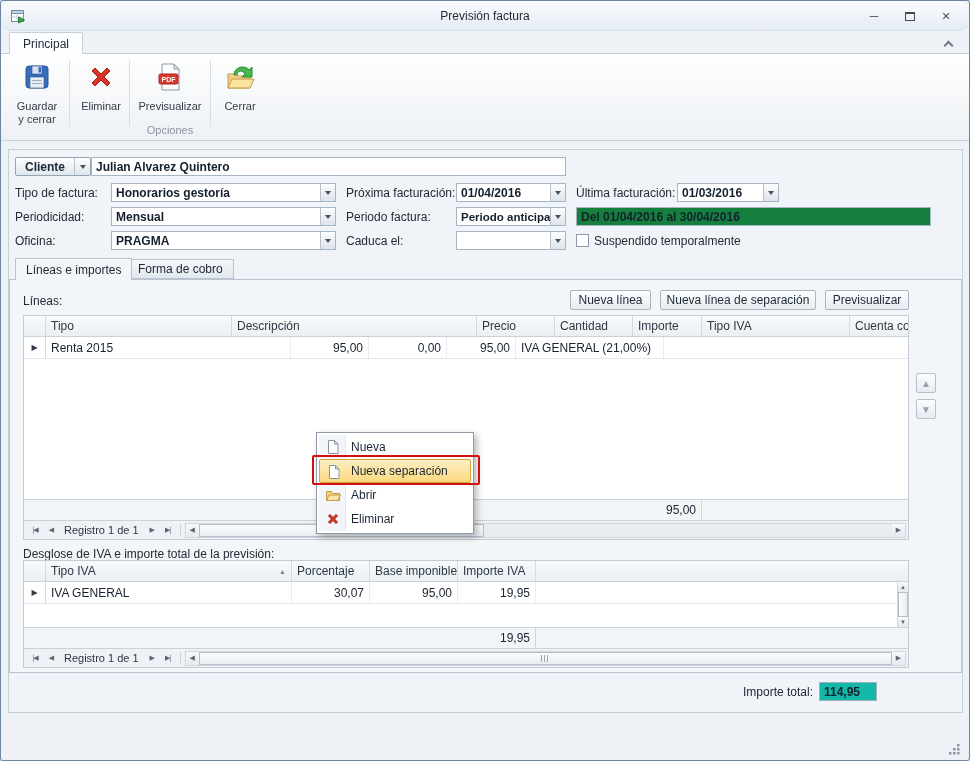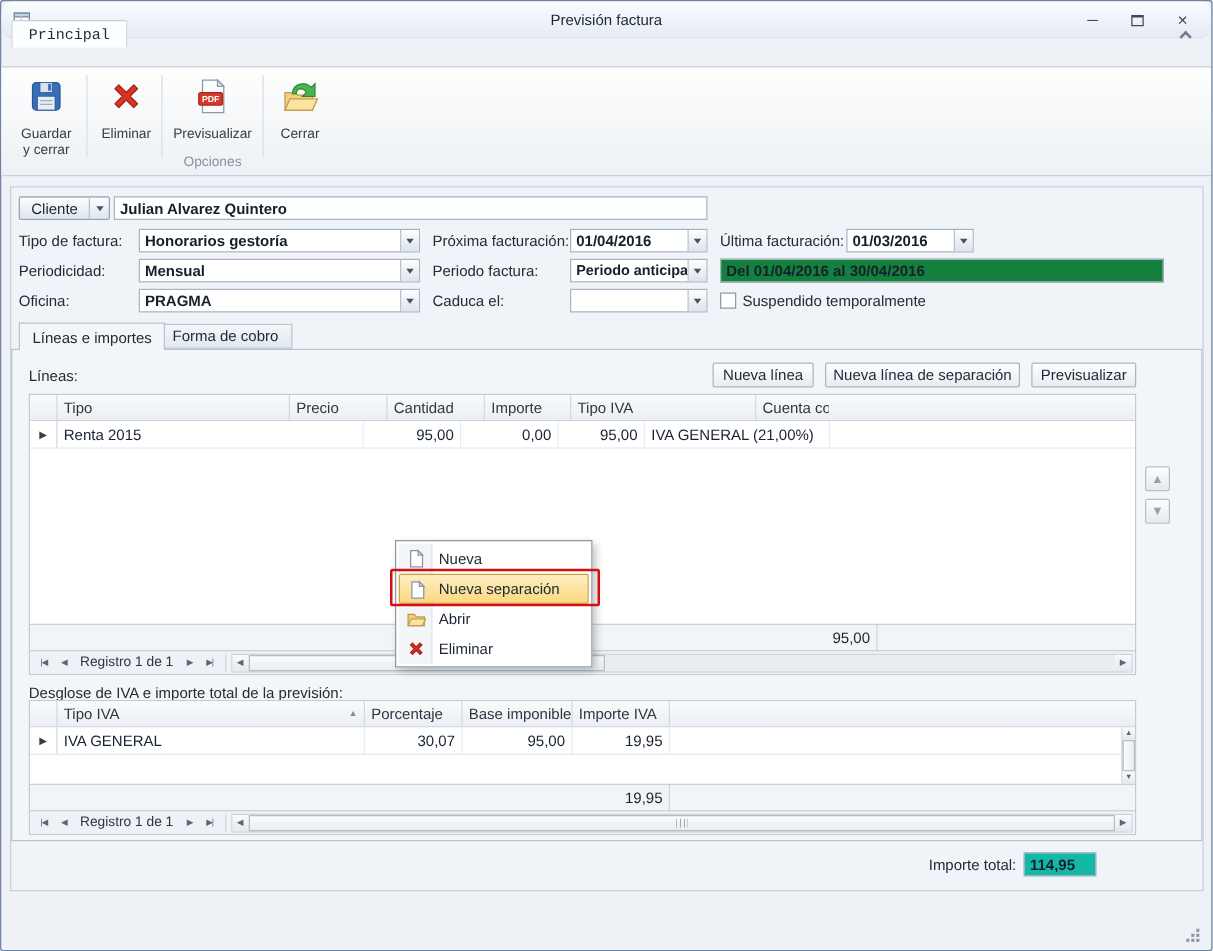--- a/index.html
+++ b/index.html
@@ -14,21 +14,21 @@
   .appicon { position:absolute; left:9px; top:7px; z-index:2; }
   .title { position:absolute; left:0; right:0; top:0; height:30px; display:flex; align-items:center;
            justify-content:center; font-size:12px; color:#1d2735; }
   .winbtns { position:absolute; right:14px; top:0; height:30px; display:flex; align-items:center; gap:18px; z-index:2; }
   .winbtn { width:18px; height:16px; display:flex; align-items:center; justify-content:center;
             color:#3f4956; font-size:12px; cursor:default; }
   .maxglyph { width:10px; height:9px; border:1px solid #3f4956; border-top:2px solid #3f4956; display:inline-block; }
   .closeglyph { font-size:14px; line-height:14px; }
 
   
-  .tabrow { position:absolute; left:0; top:14px; right:0; height:22px;font-family:Liberation Mono, monospace; }
+  .tabrow { position:absolute; left:0; top:30px; right:0; height:22px; }
   .ribbon-tab { position:absolute; left:8px; top:1px; height:22px; padding:0 13px;
                 background:#fdfeff; border:1px solid #c7cfd9; border-bottom:none;
                 border-radius:2px 2px 0 0; font-size:12px; color:#1f2a38;
                 display:flex; align-items:center; z-index:2; }
   .chev-btn { position:absolute; right:12px; top:5px; width:18px; height:14px;
               display:flex; align-items:center; justify-content:center; z-index:2; }
   .chev { width:7px; height:7px; border-top:2px solid #6e7988; border-right:2px solid #6e7988;
           transform:rotate(-45deg); margin-top:4px; }
   .ribbon-body { position:absolute; left:0; top:52px; right:0; height:88px; z-index:1;
                  background:linear-gradient(#fefefe,#edf1f5);
@@ -46,21 +46,21 @@
   .editor { position:absolute; height:19px; background:#fff; border:1px solid #a6b4c3;
             display:flex; align-items:center; font-size:12px; color:#14202e;font-weight:bold; }
   .etext { padding:0 4px; white-space:nowrap; overflow:hidden; flex:1; }
   .combo-btn { width:15px; height:100%; border-left:1px solid #b7c2cd;
                background:linear-gradient(#fdfdfe,#dde4ec); display:flex; align-items:center; justify-content:center; }
   .dd { width:0; height:0; border:3.5px solid transparent; border-top:4px solid #49525e; margin-top:4px; }
   .readonly { background:#15803d; }
   .totalfield { background:#14b8a6; border-color:#a2b1c2; }
   .splitbtn { position:absolute; height:19px; display:flex; border:1px solid #93a4b5; border-radius:2px;
               background:linear-gradient(#fdfdfe,#dfe6ed); font-size:12px; color:#1c2834; }
-  .sb-main { padding:0 9px; display:flex; align-items:center; border-right:1px solid #b7c2cd; }
+  .sb-main { padding:0 9px; display:flex; align-items:center; border-right:1px solid #b7c2cd;font-weight:bold; }
   .sb-arrow { width:15px; display:flex; align-items:center; justify-content:center; }
   .checkbox { position:absolute; width:13px; height:13px; background:#fff; border:1px solid #8c9aa9; }
 
   
   .tabpanel { position:absolute; left:8px; top:278px; width:953px; height:394px;
               border:1px solid #b9c4d0; background:#f3f6f9; z-index:1; }
   .tab2 { position:absolute; display:flex; align-items:center; padding:0 10px;
           font-size:12px; color:#202b38; border:1px solid #b9c4d0; white-space:nowrap; }
   .tab-active { left:14px; top:257px; height:22px; background:#f3f6f9; border-bottom:none; z-index:3; }
   .tab-inactive { left:126px; top:258px; height:20px; background:linear-gradient(#f4f6f9,#e2e8ee); z-index:2; }
@@ -288,20 +288,21 @@
 
   <div class="label" style="left:22px;top:290px;z-index:2">Líneas:</div>
   <div class="pushbtn" style="left:569px;top:289px;width:81px">Nueva línea</div>
   <div class="pushbtn" style="left:659px;top:289px;width:156px">Nueva línea de separación</div>
   <div class="pushbtn" style="left:824px;top:289px;width:84px">Previsualizar</div>
 
   <div class="gridwrap" style="left:22px;top:314px;width:886px;height:225px">
     <div class="ghead">
       <div class="gh gind"></div>
       <div class="gh" style="width:186px">Tipo</div>
+      <div class="gh" style="width:245px">Descripción</div>
       <div class="gh" style="width:78px">Precio</div>
       <div class="gh" style="width:78px">Cantidad</div>
       <div class="gh" style="width:69px">Importe</div>
       <div class="gh" style="width:148px">Tipo IVA</div>
       <div class="gh" style="width:58px;border-right:none">Cuenta con</div>
     </div>
     <div class="grow">
       <div class="gc gind">
           <span>▶</span>
         </div>

